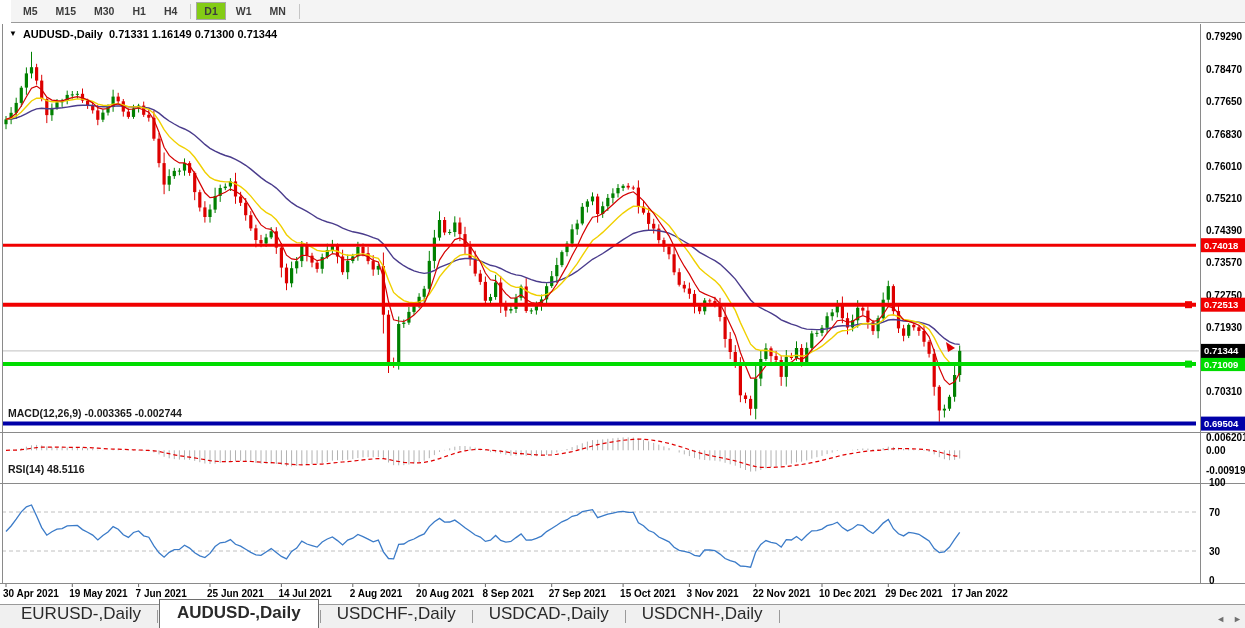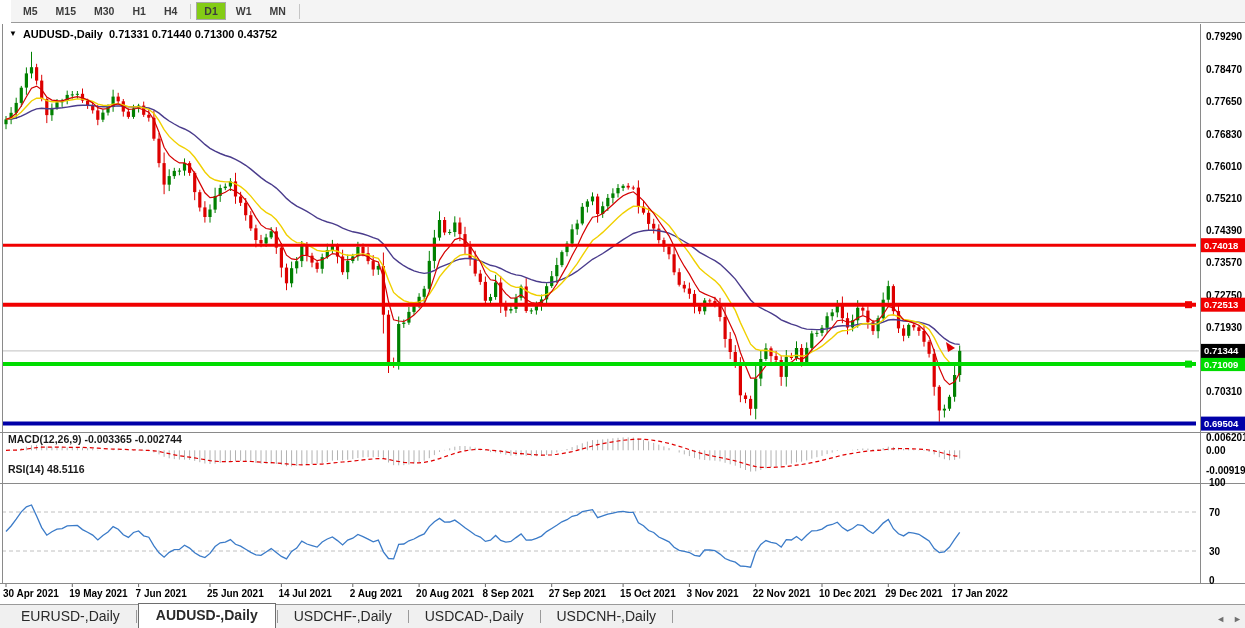--- a/index.html
+++ b/index.html
@@ -7,26 +7,26 @@
   .toolbar{position:absolute;top:0;left:11px;width:1245px;height:23px;background:#f4f4f4;
     border-bottom:1px solid #9a9a9a;display:flex;align-items:center;padding-left:3px;z-index:5;box-sizing:border-box}
   .tf-btn{font-size:10.5px;font-weight:700;color:#3c3c3c;padding:2px 7px;margin:0 1px;
     border:1px solid transparent;cursor:default}
   .tf-btn.active{background:#84cc16;border:1px solid #a8a8a8}
   .tb-sep{width:1px;height:15px;background:#c6c6c6;margin:0 4px}
   .chart-title{position:absolute;top:28px;left:9px;font-size:11px;font-weight:700;color:#000;z-index:4;
     display:flex;align-items:center;gap:6px;white-space:nowrap}
   .caret{font-size:8px;line-height:1;color:#000}
   .ind-label{position:absolute;left:8px;font-size:10.5px;font-weight:700;color:#1a1a1a;z-index:4;white-space:nowrap}
-  .macd-label{top:433px}
+  .macd-label{top:407px}
   .rsi-label{top:463px}
   .chart-canvas{position:absolute;top:0;left:0;width:1245px;height:628px;z-index:1}
   .tabbar{position:absolute;left:0;bottom:0;width:1245px;height:24px;background:#f0f0f0;
     border-top:1px solid #9a9a9a;display:flex;align-items:flex-end;z-index:5;box-sizing:border-box;padding-left:6px}
-  .tab{font-size:14px;color:#2a2a2a;padding:3px 15px 4px 15px;white-space:nowrap;cursor:default}
+  .tab{font-size:17px;color:#2a2a2a;padding:3px 15px 4px 15px;white-space:nowrap;cursor:default}
   .tab.active{background:#ffffff;border:1px solid #6e6e6e;border-bottom:none;font-weight:700;
     padding:3px 17px 5px 17px;margin-bottom:0}
   .tab-sep{width:1px;height:13px;background:#9a9a9a;margin:0 1px 5px 1px}
   .scroll-arrows{position:absolute;right:3px;bottom:4px;z-index:6;display:flex;gap:8px}
   .sarrow{font-size:9px;color:#707070;line-height:1}
   .ax{font:700 10px "Liberation Sans",sans-serif;fill:#000}
   .tag{font:700 9.5px "Liberation Sans",sans-serif}
 </style>
 </head>
 <body>
@@ -708,21 +708,21 @@
       <line x1="888.3" y1="584" x2="888.3" y2="587" stroke="#666"></line>
       <text x="885.3" y="596.5" class="ax">29 Dec 2021</text>
       <line x1="954.6" y1="584" x2="954.6" y2="587" stroke="#666"></line>
       <text x="951.6" y="596.5" class="ax">17 Jan 2022</text>
     </svg>
 </div>
 
 <div class="chart-title">
   <span class="caret">▼</span>
   <span>AUDUSD-,Daily</span>
-  <span>0.71331 0.71440 0.71300 0.43752</span>
+  <span>0.71331 1.16149 0.71300 0.71344</span>
 </div>
 
 <div class="ind-label macd-label">MACD(12,26,9) -0.003365 -0.002744</div>
 <div class="ind-label rsi-label">RSI(14) 48.5116</div>
 
 <div class="tabbar">
     <div class="tab">EURUSD-,Daily</div>
     <div class="tab-sep"></div>
     <div class="tab active">AUDUSD-,Daily</div>
     <div class="tab-sep"></div>

